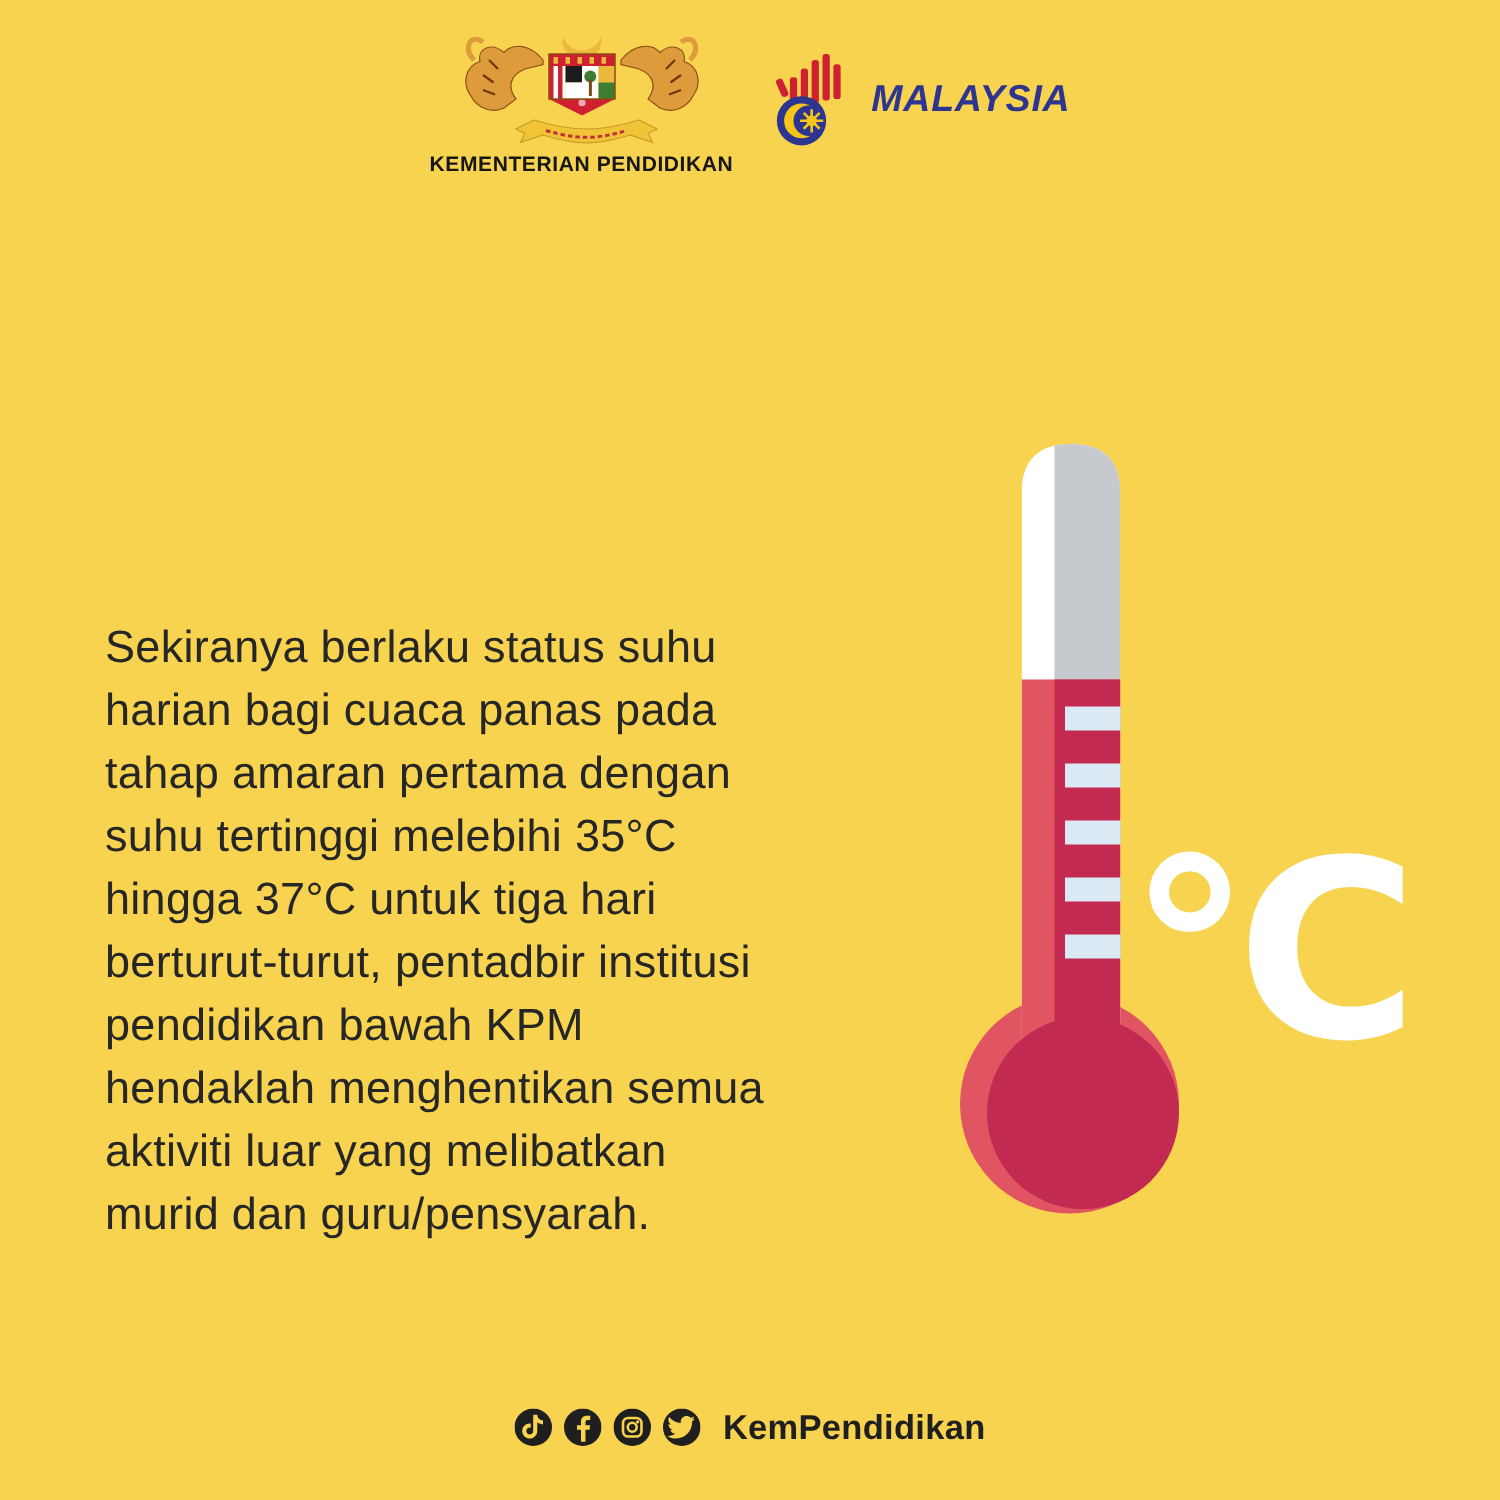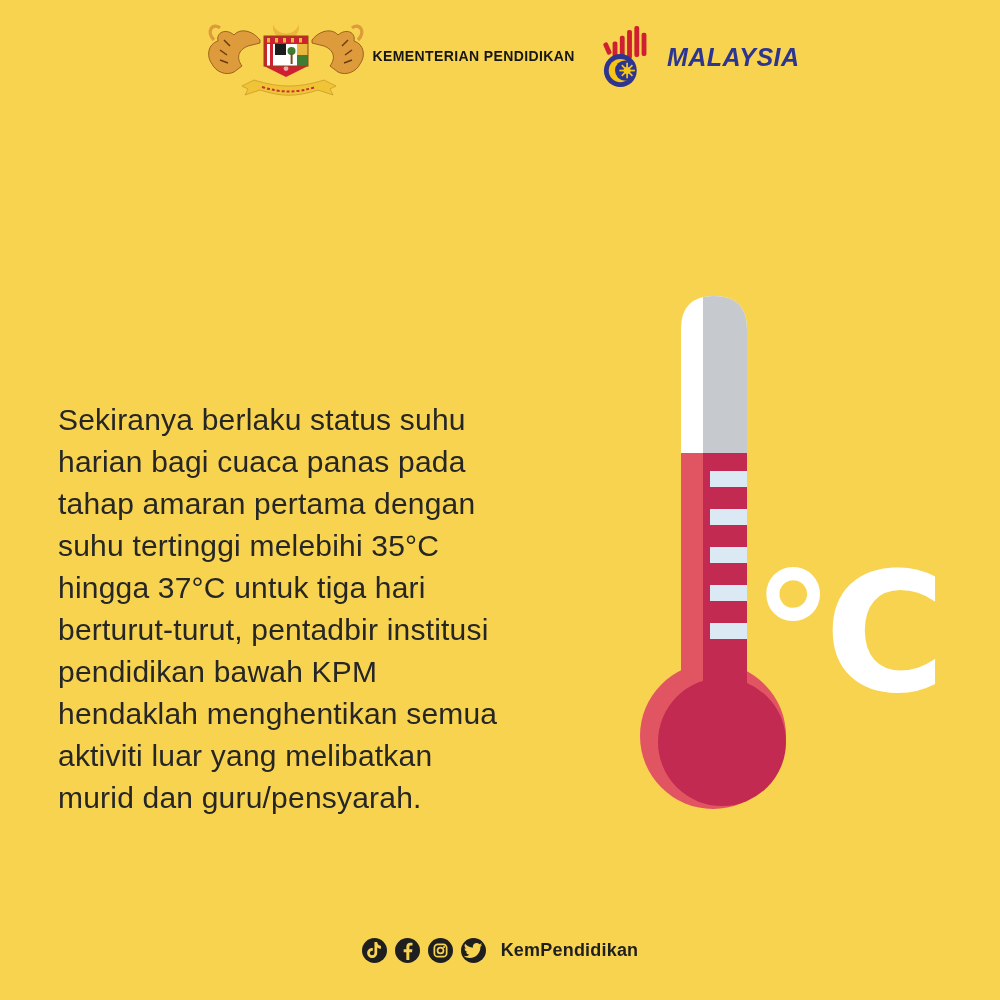--- a/index.html
+++ b/index.html
@@ -6,21 +6,21 @@
   .poster{
     position:relative;width:1000px;height:1000px;overflow:hidden;
     background:#f8d34f;
     font-family:"Liberation Sans", sans-serif;
   }
   
   .header{
     position:absolute;top:10px;left:0;right:0;
     display:flex;justify-content:center;align-items:center;gap:26px;
   }
-  .coat-block{display:flex;flex-direction:row;align-items:center;}
+  .coat-block{display:flex;flex-direction:column;align-items:center;}
   .ministry-label{
     margin-top:3px;font-size:14px;font-weight:700;letter-spacing:.4px;
     color:#161616;white-space:nowrap;
   }
   .madani-block{display:flex;align-items:center;gap:8px;margin-top:6px;}
   .madani-text{display:flex;flex-direction:column;line-height:1;color:#2d3590;font-weight:800;font-style:italic;}
   .madani-line1{font-size:25px;letter-spacing:.5px;}
   .madani-line2{font-size:32px;letter-spacing:.5px;margin-top:1px;}
   
   .title{
@@ -41,21 +41,21 @@
     font-size:165px;line-height:1;font-weight:700;letter-spacing:-10px;
     color:#ffffff;
   }
   
   .footer{
     position:absolute;left:0;right:0;top:938px;
     display:flex;justify-content:center;align-items:center;gap:8px;
   }
   .social-icon{width:25px;height:25px;display:block;}
   .handle{
-    margin-left:7px;font-size:18px;font-weight:700;letter-spacing:.2px;color:#1f1f1f;
+    margin-left:7px;font-size:23px;font-weight:700;letter-spacing:.2px;color:#1f1f1f;
   }
 </style>
 </head>
 <body>
 
 <div class="poster">
 
   <div class="header">
 
     <div class="coat-block">
@@ -151,21 +151,21 @@
         </g>
         <circle cx="27" cy="47" r="3.6" fill="#f5c518"></circle>
       </svg>
       <div class="madani-text">
         <span class="madani-line1">MALAYSIA</span>
       </div>
     </div>
   </div>
 
 
-  <p class="body-text" style="margin:0;">Sekiranya berlaku status suhu
+  <p class="body-text" style="margin:12px;">Sekiranya berlaku status suhu
 harian bagi cuaca panas pada
 tahap amaran pertama dengan
 suhu tertinggi melebihi 35°C
 hingga 37°C untuk tiga hari
 berturut-turut, pentadbir institusi
 pendidikan bawah KPM
 hendaklah menghentikan semua
 aktiviti luar yang melibatkan
 murid dan guru/pensyarah.</p>
 

